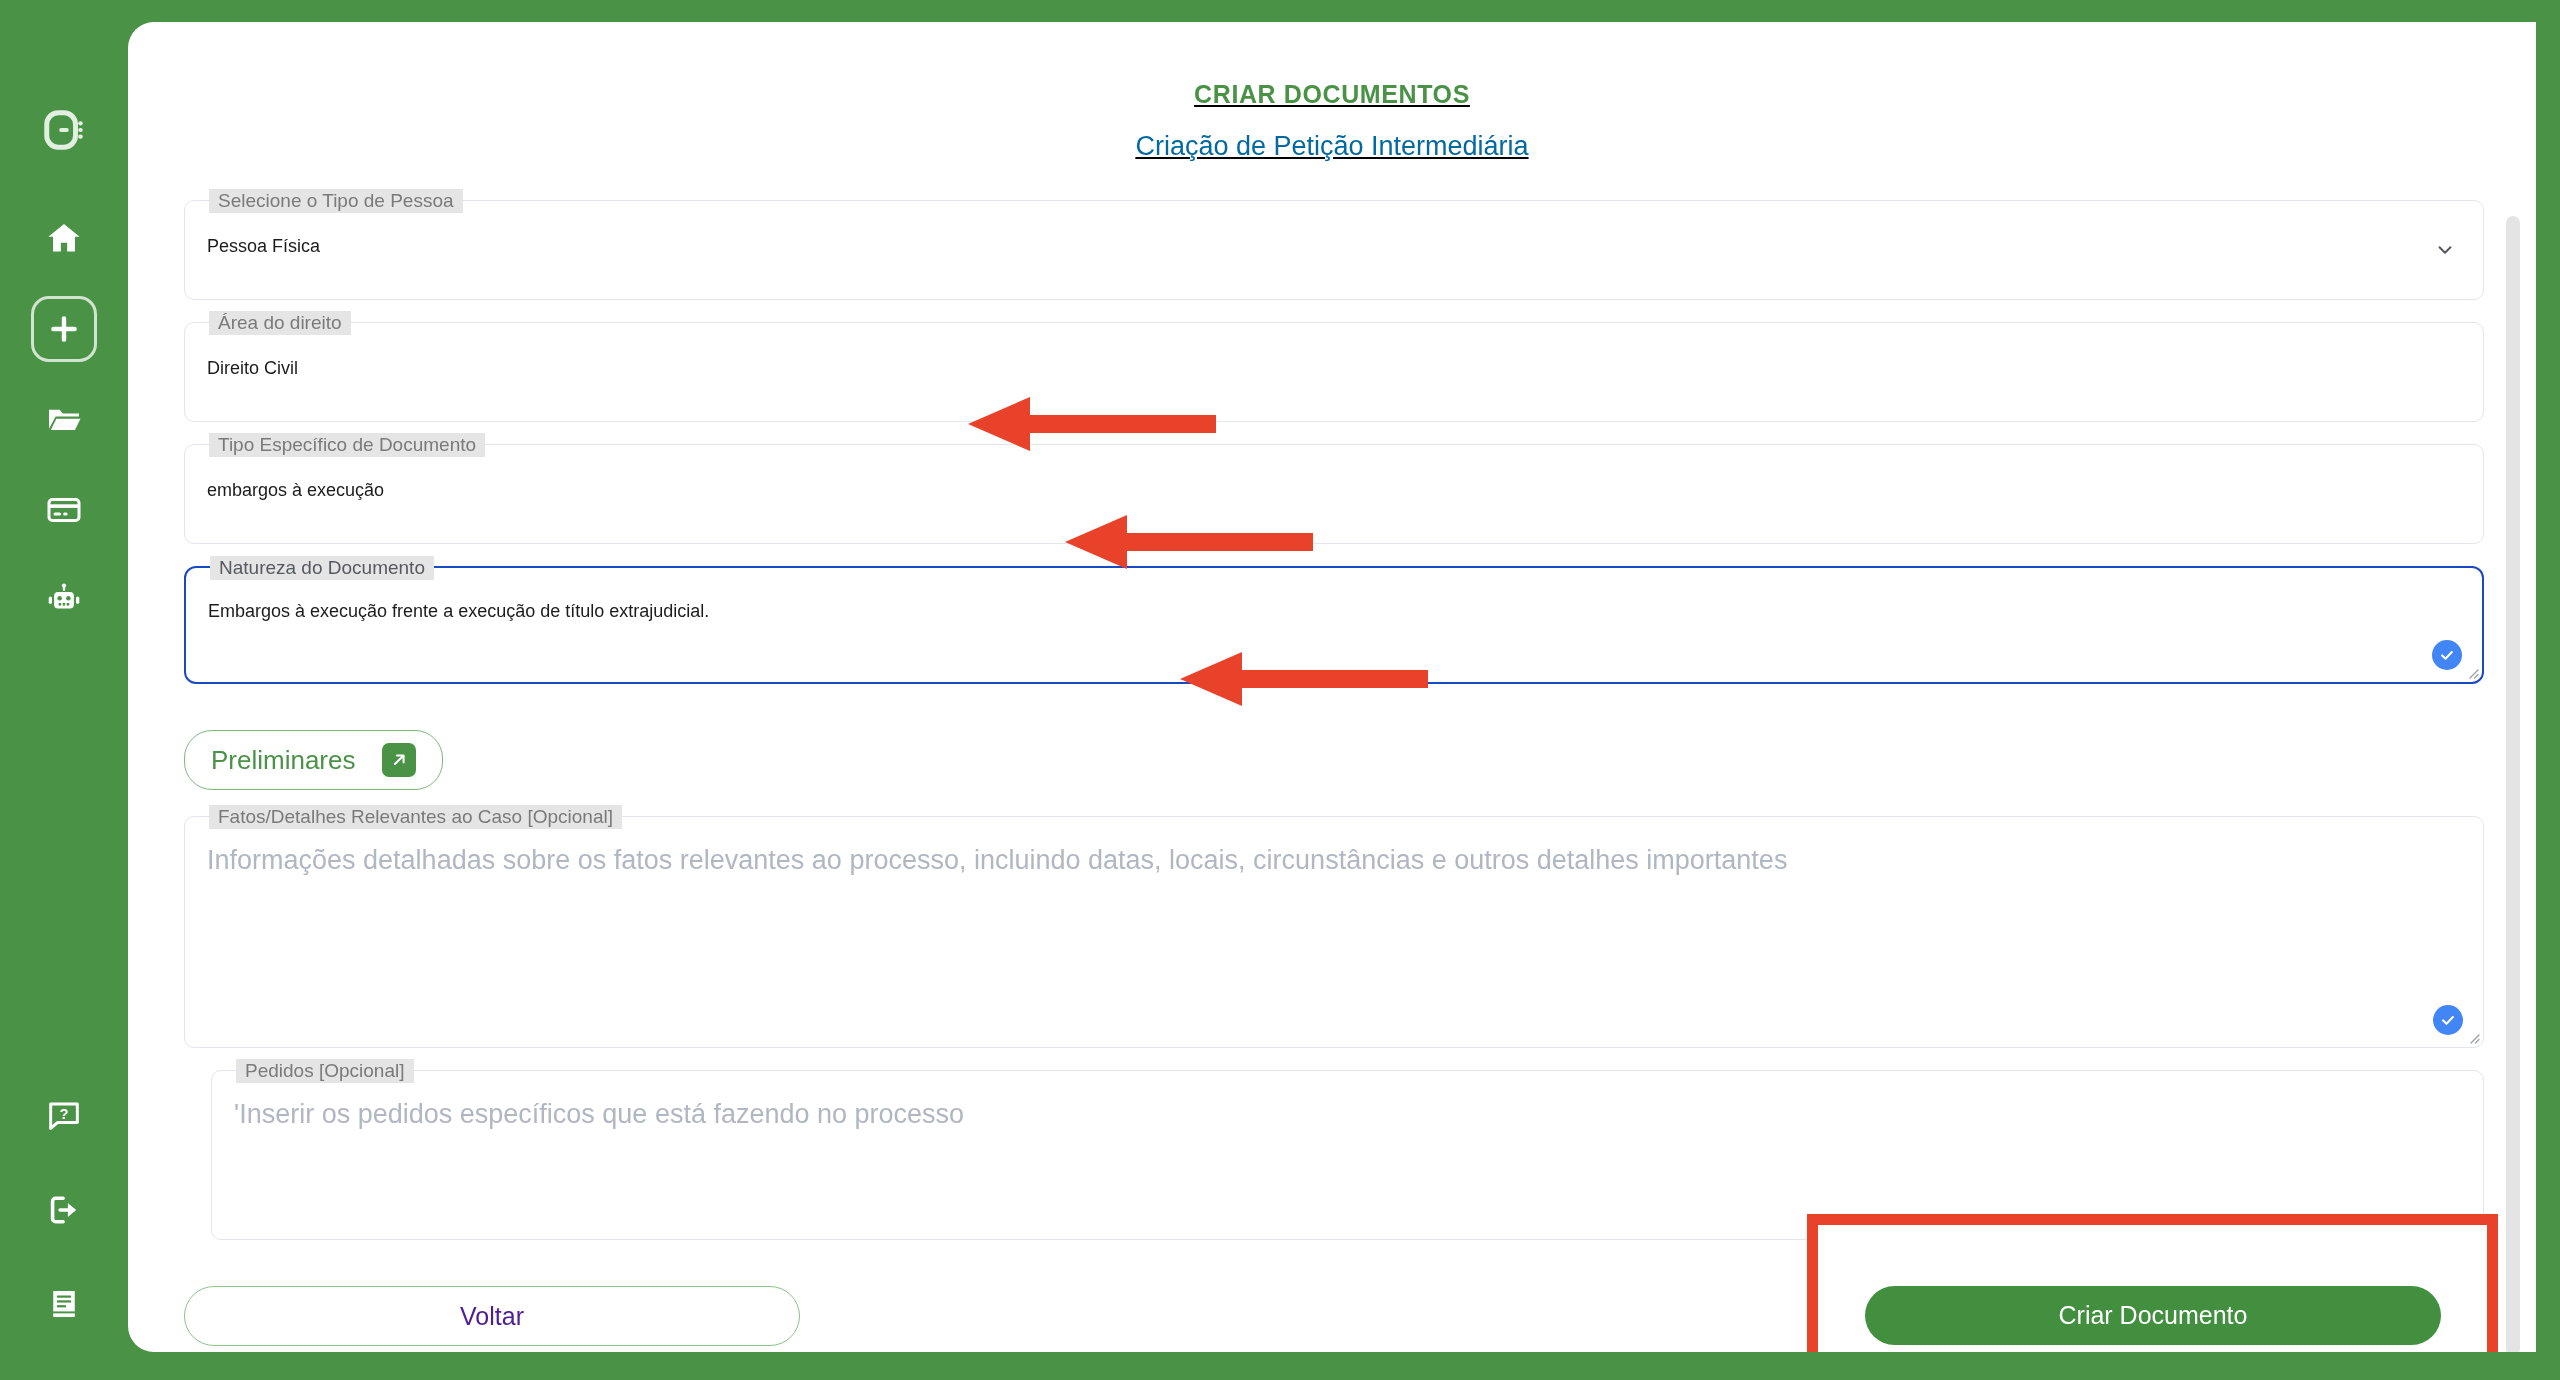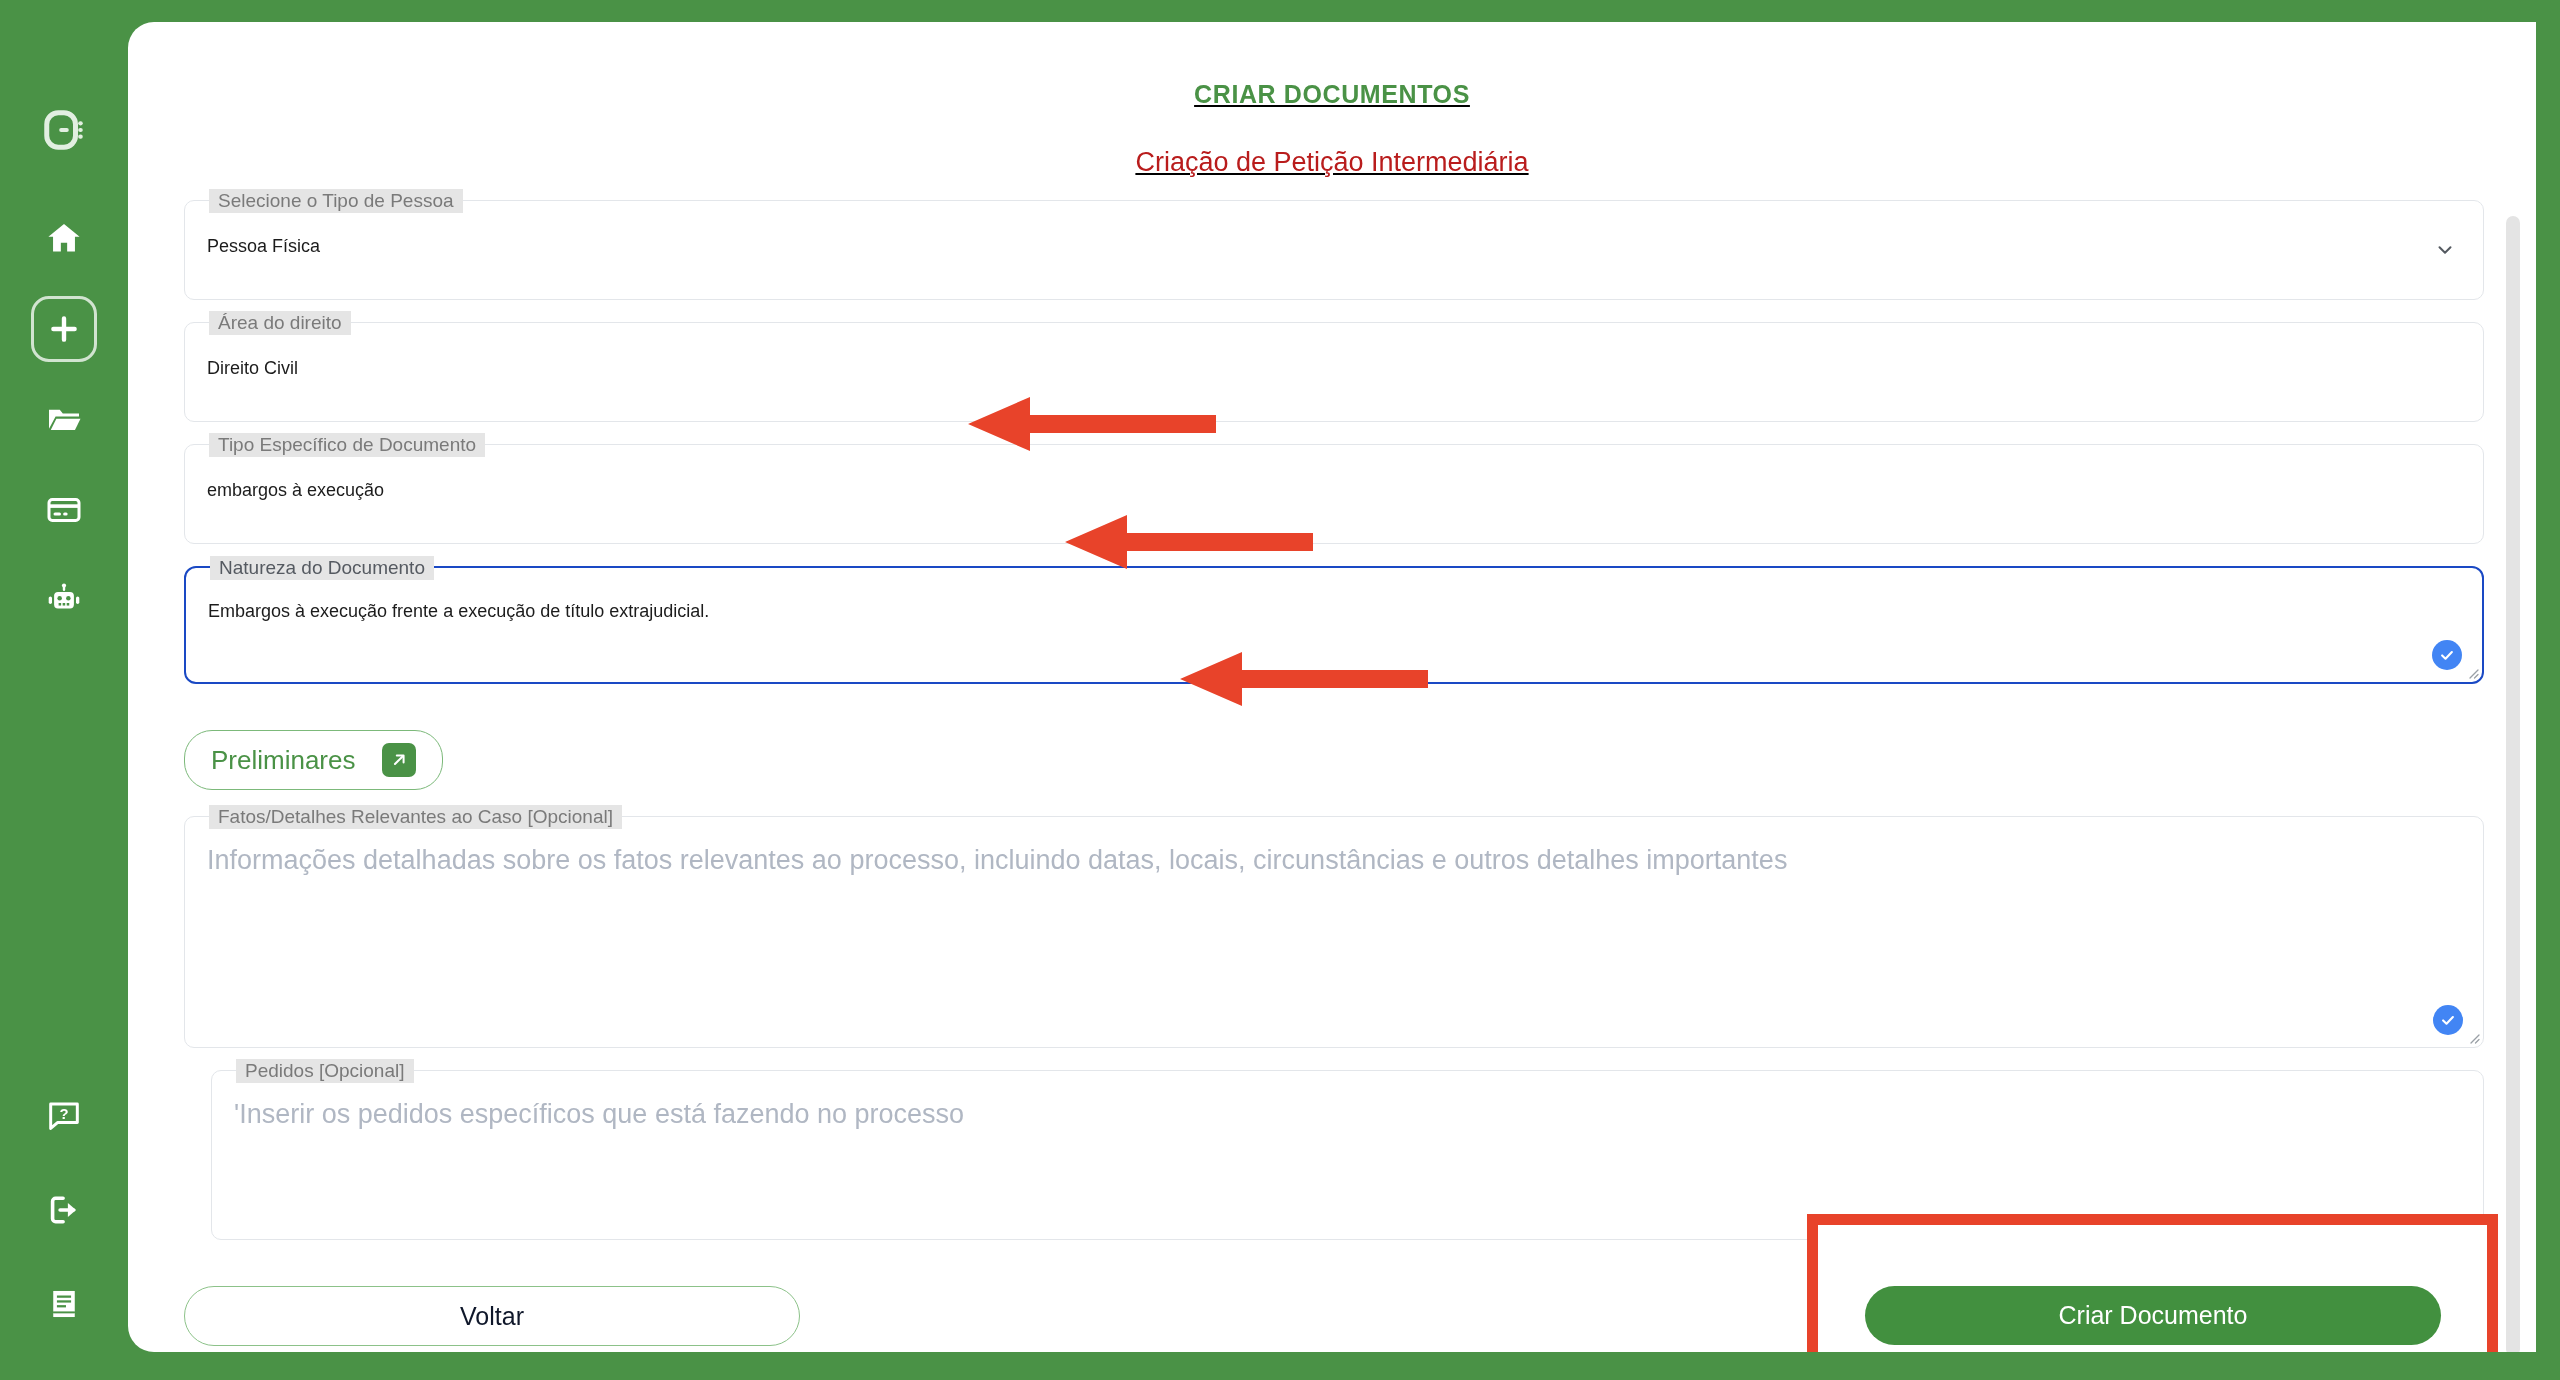--- a/index.html
+++ b/index.html
@@ -53,23 +53,23 @@
   
   #page-title {
     margin-top: 58px;
     text-align: center;
     color: #4a9246;
     font-size: 25px;
     font-weight: bold;
     letter-spacing: 0.6px;
   }
   #page-subtitle {
-    margin-top: 38px;
+    margin-top: 22px;
     text-align: center;
-    color: #b91c1c;
+    color: #0369a1;
     font-size: 27px;
     font-weight: normal;
   }
 
   
   #form-area {
     position: absolute;
     left: 0; top: 178px;
     width: 2408px; height: 1152px;
   }
@@ -180,21 +180,21 @@
     height: 120px;
   }
   #btn-voltar {
     position: absolute;
     left: 0; top: 24px;
     width: 616px; height: 60px;
     border: 1.8px solid #8cc289;
     border-radius: 30px;
     background: #ffffff;
     display: flex; align-items: center; justify-content: center;
-    color: #0f172a;
+    color: #4c1d95;
     font-size: 25px;
     cursor: pointer;
   }
   #highlight-box {
     position: absolute;
     left: 1623px; top: -48px;
     width: 691px; height: 161px;
     border: 11px solid #e8432a;
     background: #ffffff;
   }

